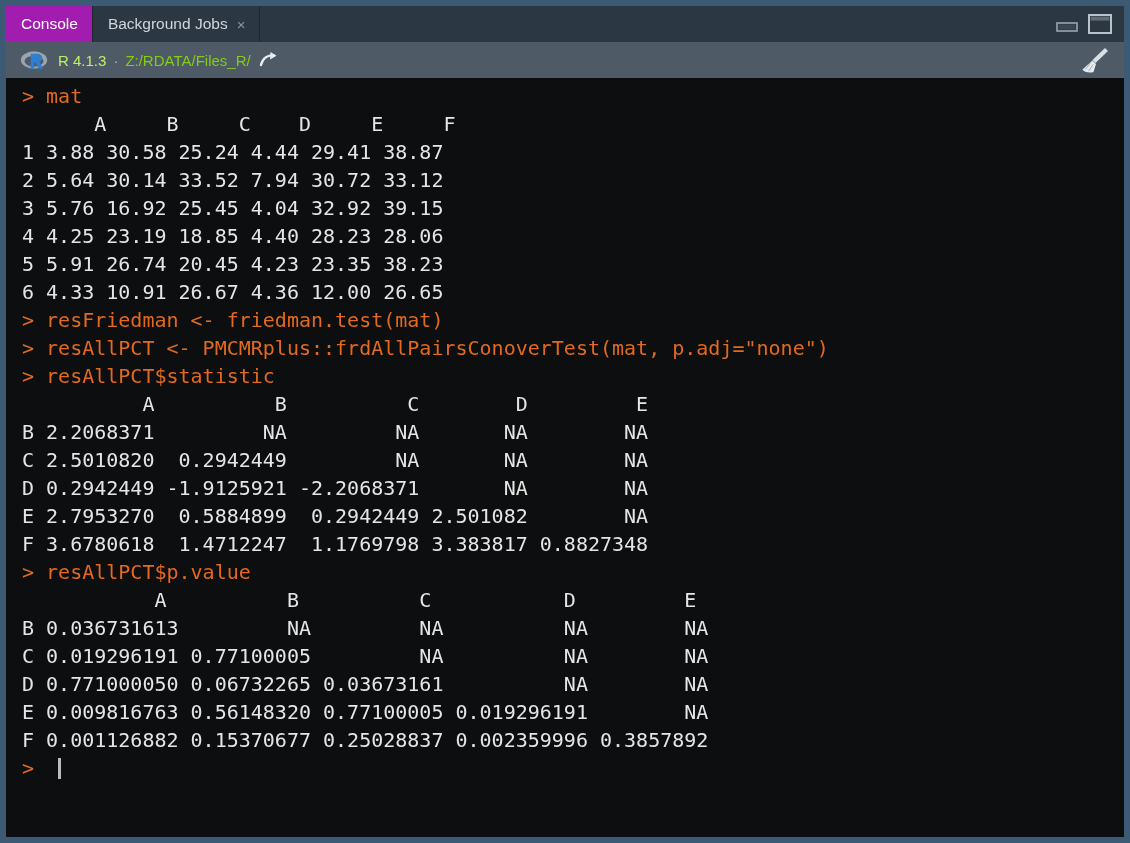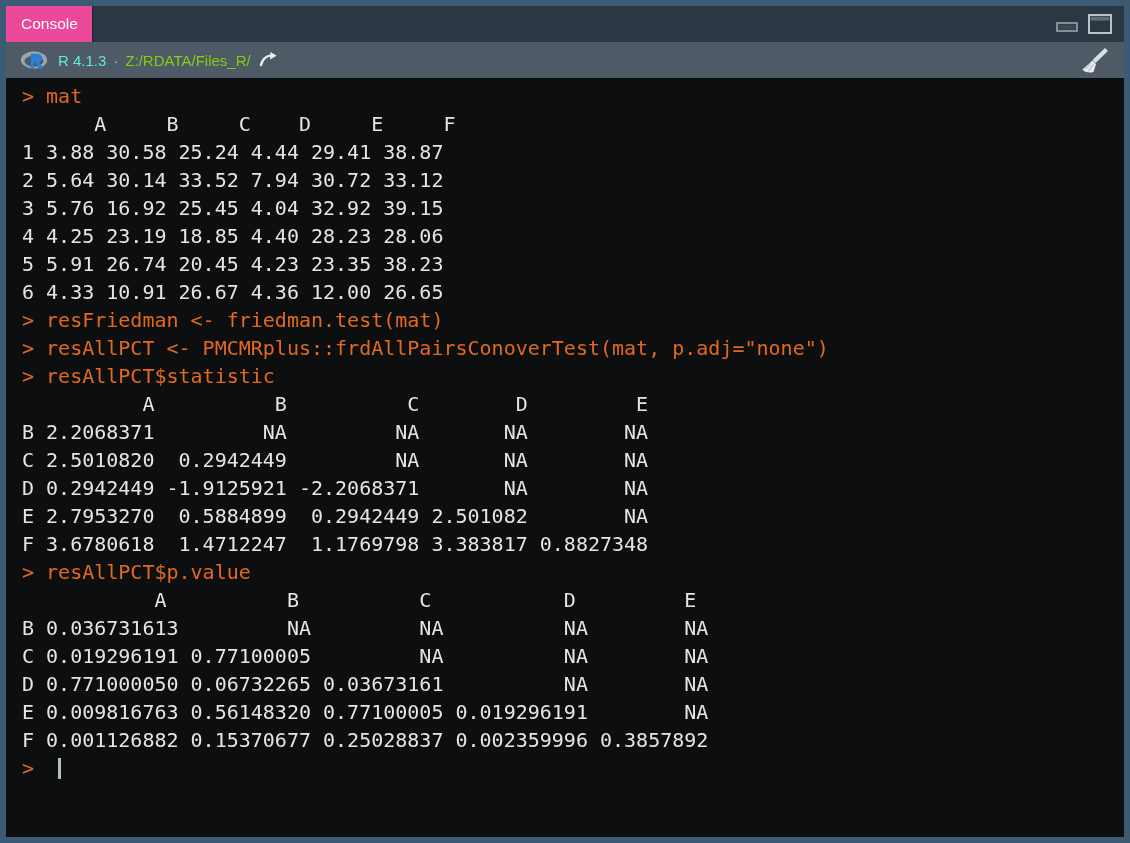--- a/index.html
+++ b/index.html
@@ -42,21 +42,21 @@
     padding: 0 14px 0 15px;
     font-size: 15.5px;
     color: #cfd6dc;
     background: #2b3742;
     border-right: 1px solid #1d262e;
     white-space: nowrap;
     cursor: default;
     box-sizing: border-box;
   }
   .tab.active {
-    background: #ec4899;
+    background: #a21caf;
     color: #ffffff;
   }
   .tab .tab-label { line-height: 1; }
   .tab-close {
     margin-left: 9px;
     font-size: 15px;
     color: #8c98a2;
     line-height: 1;
     cursor: pointer;
   }
@@ -85,21 +85,21 @@
     height: 36px;
     background: #4e5a65;
     display: flex;
     align-items: center;
     padding: 0 8px 0 14px;
     box-sizing: border-box;
   }
   .rlogo { width: 28px; height: 20px; flex: 0 0 auto; margin-right: 10px; }
   .rversion {
     font-size: 15px;
-    color: #5eead4;
+    color: #bef264;
     white-space: nowrap;
   }
   .pathsep {
     font-size: 15px;
     color: #b4bec6;
     margin: 0 7px;
   }
   .pathtext {
     font-size: 15px;
     color: #84cc16;
@@ -152,20 +152,24 @@
 <body>
 
 <div id="app">
 
   <div class="tabbar">
 
     <div class="tab active">
       <span class="tab-label">Console</span>
     </div>
 
+    <div class="tab">
+      <span class="tab-label">Background Jobs</span>
+      <span class="tab-close">×</span>
+    </div>
 
     <div class="tab-filler">
       <div class="winbtns">
         <svg class="winbtn" width="22" height="16" viewBox="0 0 22 16">
           <rect x="1" y="7" width="20" height="8" fill="none" stroke="#9aa6b0" stroke-width="1.6"></rect>
           <rect x="2.5" y="8.5" width="17" height="5" fill="#3b4752"></rect>
         </svg>
         <svg class="winbtn" width="24" height="20" viewBox="0 0 24 20">
           <rect x="1" y="1" width="22" height="18" fill="none" stroke="#c9d2d9" stroke-width="1.8"></rect>
           <rect x="2.6" y="2.6" width="18.8" height="4" fill="#c9d2d9" opacity="0.35"></rect>

